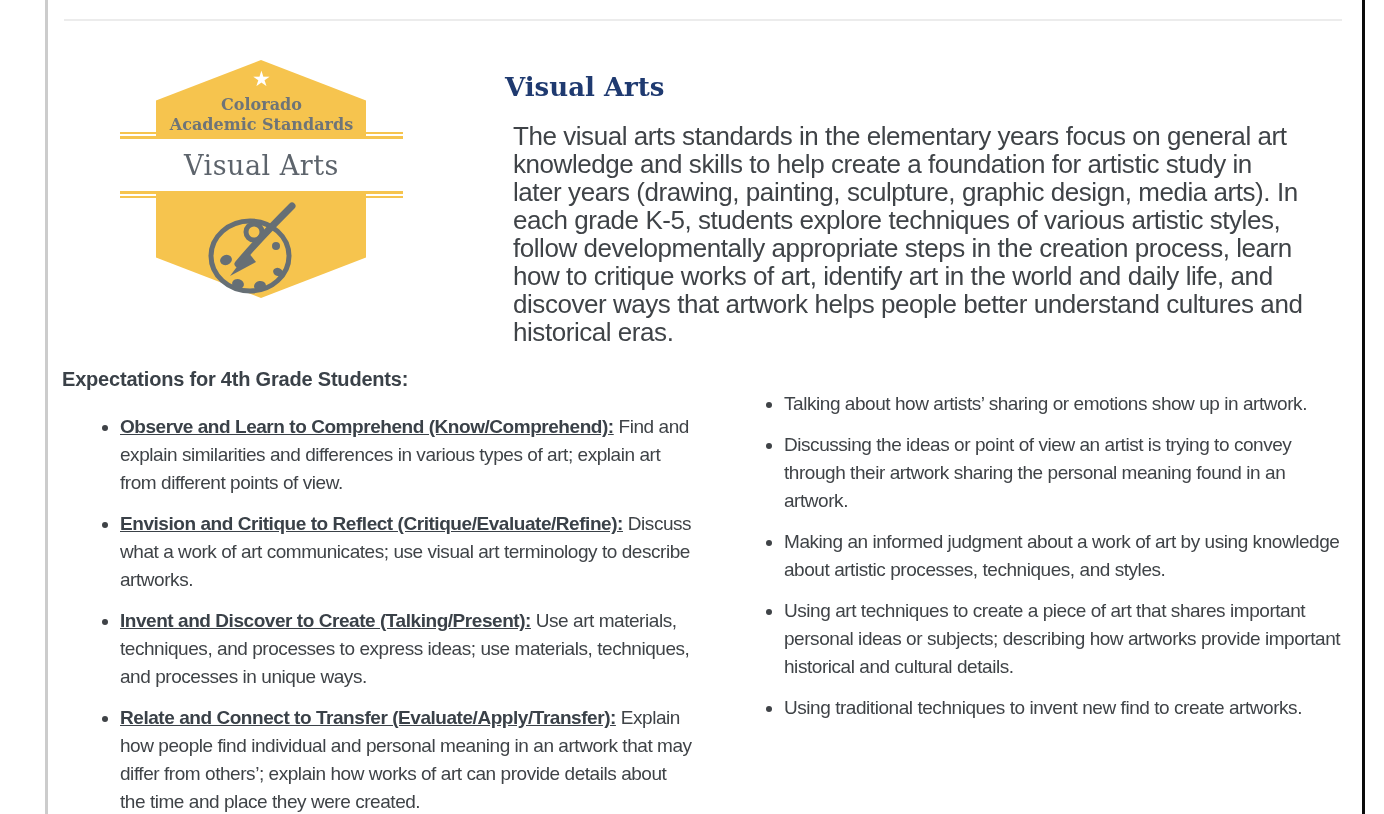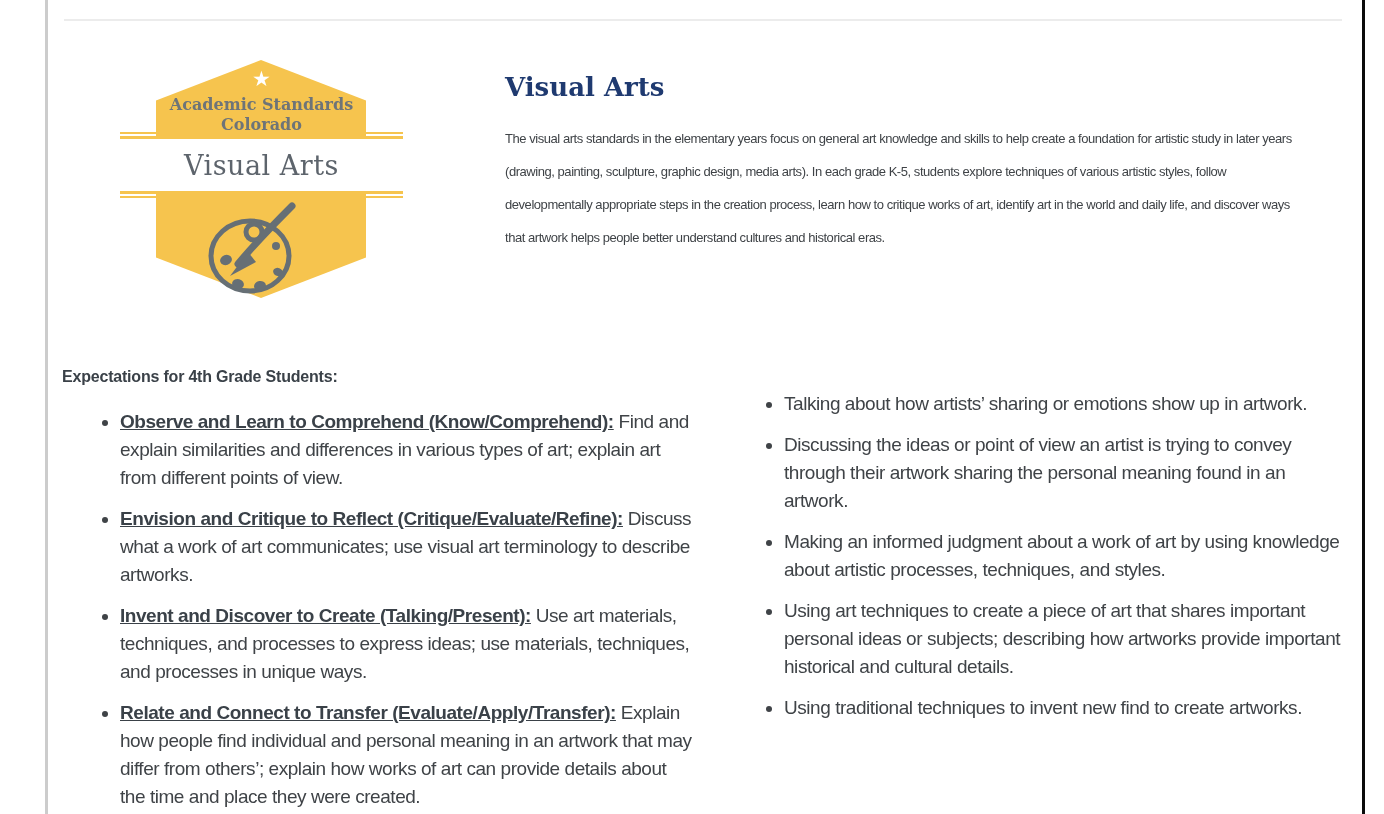--- a/index.html
+++ b/index.html
@@ -25,43 +25,43 @@
         display:flex;align-items:center;justify-content:center;}
   .band::before,.band::after{content:"";position:absolute;left:0;right:0;height:2px;background:#F6C44E;}
   .band::before{top:-7px}
   .band::after{bottom:-7px}
   .band span{font-family:"DejaVu Serif",serif;font-size:27px;color:#5D646C;letter-spacing:.5px;}
   .palette{position:absolute;left:76px;top:140px;}
 
   
   .intro{position:absolute;left:505px;top:72px;width:806px;}
   .intro h1{margin:0;font-family:"DejaVu Serif",serif;font-size:26px;font-weight:bold;color:#1F3A70;}
-  .intro p{margin:20px 0 0;font-size:13px;line-height:33px;letter-spacing:-0.45px;}
+  .intro p{margin:20px 8px 0;font-size:26px;line-height:28px;letter-spacing:-0.45px;}
 
   
-  .col h2{margin:0;font-size:16px;font-weight:bold;color:#3A4148;letter-spacing:-0.2px;}
+  .col h2{margin:0;font-size:20px;font-weight:bold;color:#3A4148;letter-spacing:-0.2px;}
   .col ul{margin:22px 0 0;padding-left:58px;list-style:disc outside;}
   .col li{font-size:19px;line-height:28px;letter-spacing:-0.45px;margin-bottom:13px;}
   .col li strong{color:#3A4148;text-decoration:underline;}
   .col-left{position:absolute;left:62px;top:368px;width:634px;}
   .col-right{position:absolute;left:726px;top:368px;width:616px;}
 </style>
 </head>
 <body>
 
 <div class="left-rule"></div>
 <div class="top-rule"></div>
 <div class="right-edge"></div>
 
 <div class="badge">
   <div class="hex"></div>
   <div class="star">★</div>
   <div class="org">
+    <div>Colorado</div>
     <div>Academic Standards</div>
-    <div>Colorado</div>
   </div>
   <div class="band">
     <span>Visual Arts</span>
   </div>
   <svg class="palette" width="116" height="104" viewBox="0 0 116 104">
     <g fill="none" stroke="#666F75" stroke-width="5">
       <ellipse cx="54" cy="58" rx="39" ry="35"></ellipse>
       <circle cx="58" cy="34" r="8"></circle>
       <path d="M42 66 C 60 44, 78 26, 96 8" stroke-width="7" stroke-linecap="round"></path>
       <path d="M96 8 C 88 22, 78 26, 72 30" stroke-width="3"></path>

